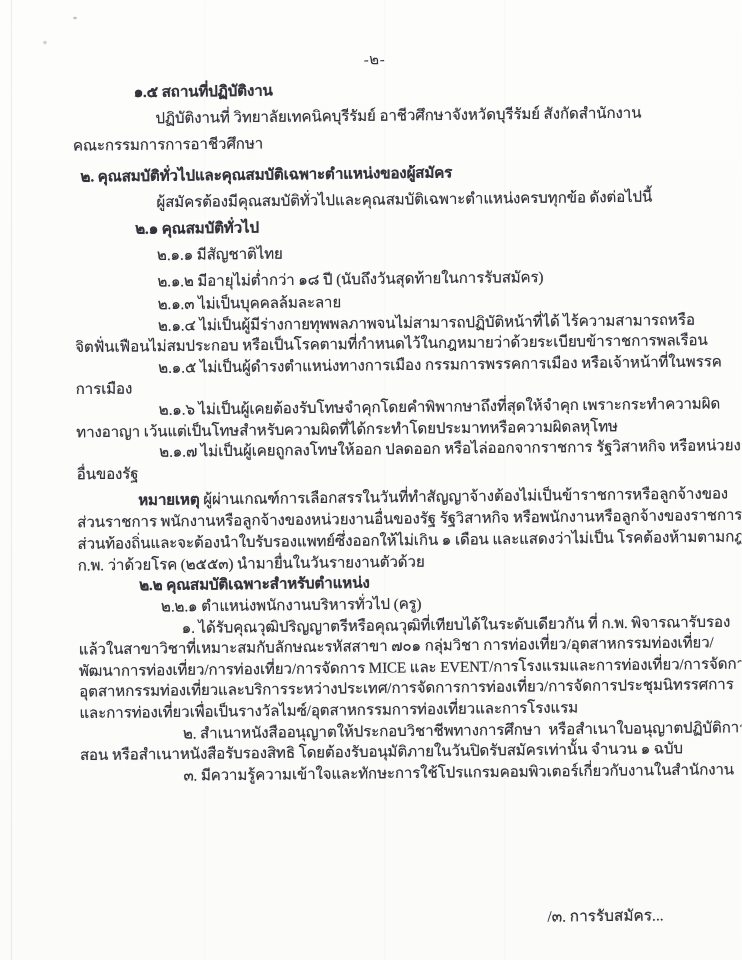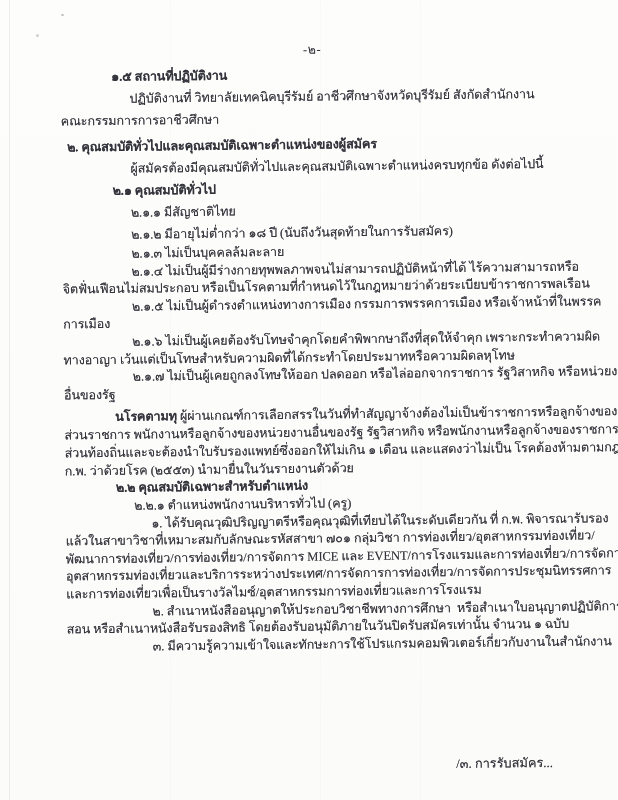--- a/index.html
+++ b/index.html
@@ -127,21 +127,21 @@
           <div class="doc-line ind-item" data-name="document-line">๒.๑.๔ ไม่เป็นผู้มีร่างกายทุพพลภาพจนไม่สามารถปฏิบัติหน้าที่ได้ ไร้ความสามารถหรือ</div>
           <div class="doc-line ind-margin" data-name="document-line">จิตฟั่นเฟือนไม่สมประกอบ หรือเป็นโรคตามที่กำหนดไว้ในกฎหมายว่าด้วยระเบียบข้าราชการพลเรือน</div>
           <div class="doc-line ind-item" data-name="document-line">๒.๑.๕ ไม่เป็นผู้ดำรงตำแหน่งทางการเมือง กรรมการพรรคการเมือง หรือเจ้าหน้าที่ในพรรค</div>
           <div class="doc-line ind-margin" data-name="document-line">การเมือง</div>
           <div class="doc-line ind-item" data-name="document-line">๒.๑.๖ ไม่เป็นผู้เคยต้องรับโทษจำคุกโดยคำพิพากษาถึงที่สุดให้จำคุก เพราะกระทำความผิด</div>
           <div class="doc-line ind-margin" data-name="document-line">ทางอาญา เว้นแต่เป็นโทษสำหรับความผิดที่ได้กระทำโดยประมาทหรือความผิดลหุโทษ</div>
           <div class="doc-line ind-item" data-name="document-line">๒.๑.๗ ไม่เป็นผู้เคยถูกลงโทษให้ออก ปลดออก หรือไล่ออกจากราชการ รัฐวิสาหกิจ หรือหน่วยงาน</div>
           <div class="doc-line ind-margin" data-name="document-line">อื่นของรัฐ</div>
         </div>
         <div class="doc-group" data-name="group-note">
-          <div class="doc-line ind-sub" data-name="document-line"><span class="bold" data-name="line-bold-prefix">นโรคตามทุ </span><span data-name="line-text">ผู้ผ่านเกณฑ์การเลือกสรรในวันที่ทำสัญญาจ้างต้องไม่เป็นข้าราชการหรือลูกจ้างของ</span></div>
+          <div class="doc-line ind-sub" data-name="document-line"><span class="bold" data-name="line-bold-prefix">หมายเหตุ </span><span data-name="line-text">ผู้ผ่านเกณฑ์การเลือกสรรในวันที่ทำสัญญาจ้างต้องไม่เป็นข้าราชการหรือลูกจ้างของ</span></div>
           <div class="doc-line ind-margin" data-name="document-line">ส่วนราชการ พนักงานหรือลูกจ้างของหน่วยงานอื่นของรัฐ รัฐวิสาหกิจ หรือพนักงานหรือลูกจ้างของราชการ</div>
           <div class="doc-line ind-margin" data-name="document-line">ส่วนท้องถิ่นและจะต้องนำใบรับรองแพทย์ซึ่งออกให้ไม่เกิน ๑ เดือน และแสดงว่าไม่เป็น โรคต้องห้ามตามกฎ</div>
           <div class="doc-line ind-margin" data-name="document-line">ก.พ. ว่าด้วยโรค (๒๕๕๓) นำมายื่นในวันรายงานตัวด้วย</div>
         </div>
         <div class="doc-group" data-name="group-specific-qualifications">
           <div class="doc-line ind-sub bold" data-name="document-line">๒.๒ คุณสมบัติเฉพาะสำหรับตำแหน่ง</div>
           <div class="doc-line ind-item" data-name="document-line">๒.๒.๑ ตำแหน่งพนักงานบริหารทั่วไป (ครู)</div>
           <div class="doc-line ind-num" data-name="document-line">๑. ได้รับคุณวุฒิปริญญาตรีหรือคุณวุฒิที่เทียบได้ในระดับเดียวกัน ที่ ก.พ. พิจารณารับรอง</div>
           <div class="doc-line ind-margin" data-name="document-line">แล้วในสาขาวิชาที่เหมาะสมกับลักษณะรหัสสาขา ๗๐๑ กลุ่มวิชา การท่องเที่ยว/อุตสาหกรรมท่องเที่ยว/</div>
           <div class="doc-line ind-margin" data-name="document-line">พัฒนาการท่องเที่ยว/การท่องเที่ยว/การจัดการ MICE และ EVENT/การโรงแรมและการท่องเที่ยว/การจัดการ</div>

